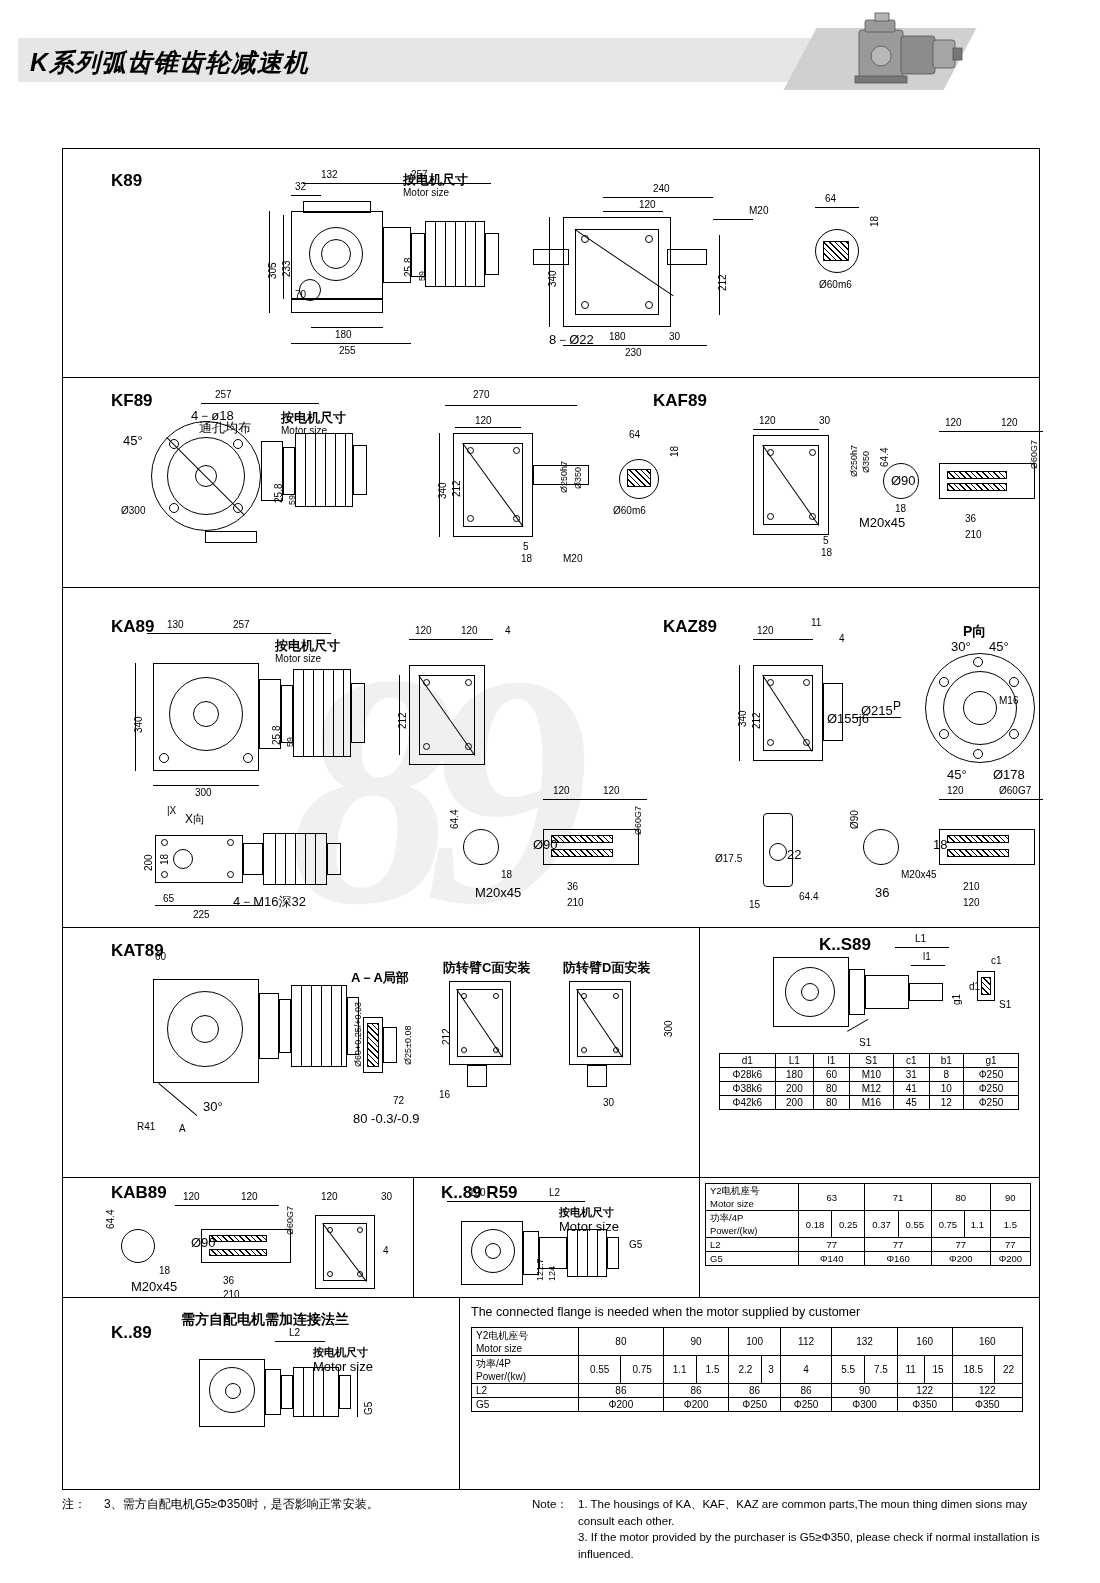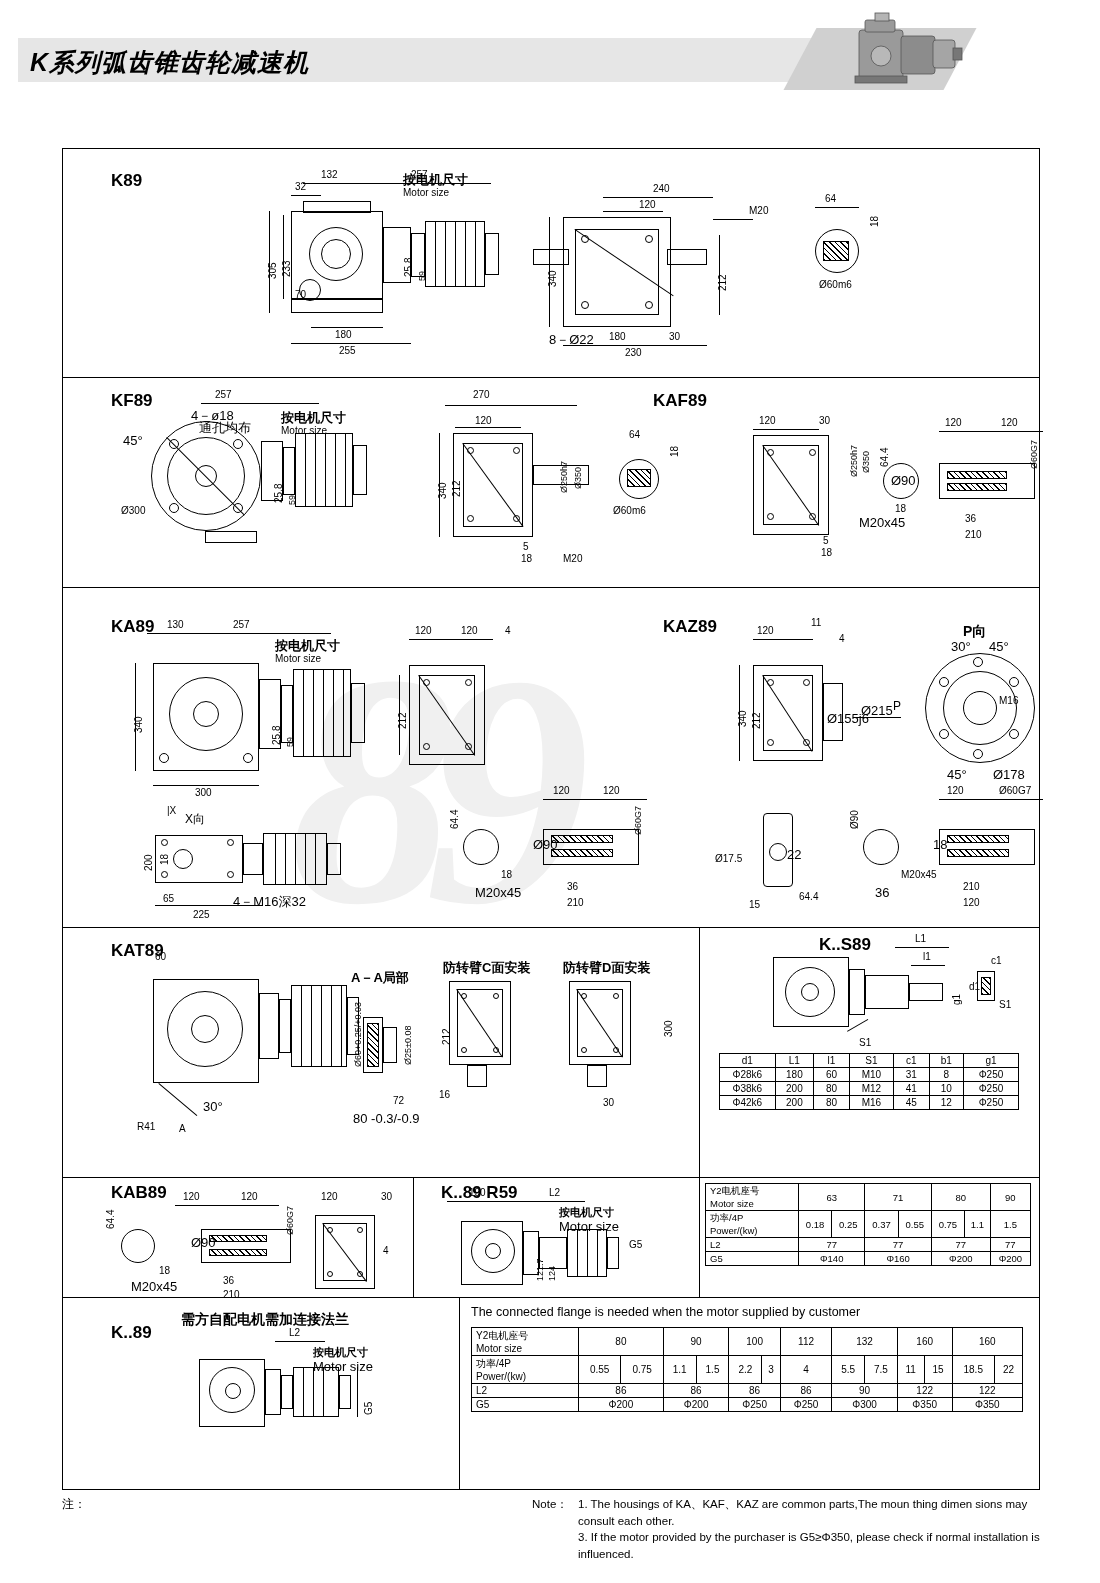--- a/index.html
+++ b/index.html
@@ -696,20 +696,21 @@
       </tbody>
         </table>
     </div>
 
   </div>
 
   <div class="notes">
     <div class="cn">
       <div style="position:relative;padding-left:42px;">
         <span style="position:absolute;left:0;top:0;">注：</span>
+        <div>3、需方自配电机G5≥Φ350时，是否影响正常安装。</div>
       </div>
     </div>
     <div class="en">
       <div style="position:relative;padding-left:46px;">
         <span style="position:absolute;left:0;top:0;">Note：</span>
         <div>1. The housings of  KA、KAF、KAZ are common parts,The moun thing dimen sions may consult each other.</div>
         <div>3. If the motor provided by the purchaser is G5≥Φ350, please check if normal installation is influenced.</div>
       </div>
     </div>
   </div>

